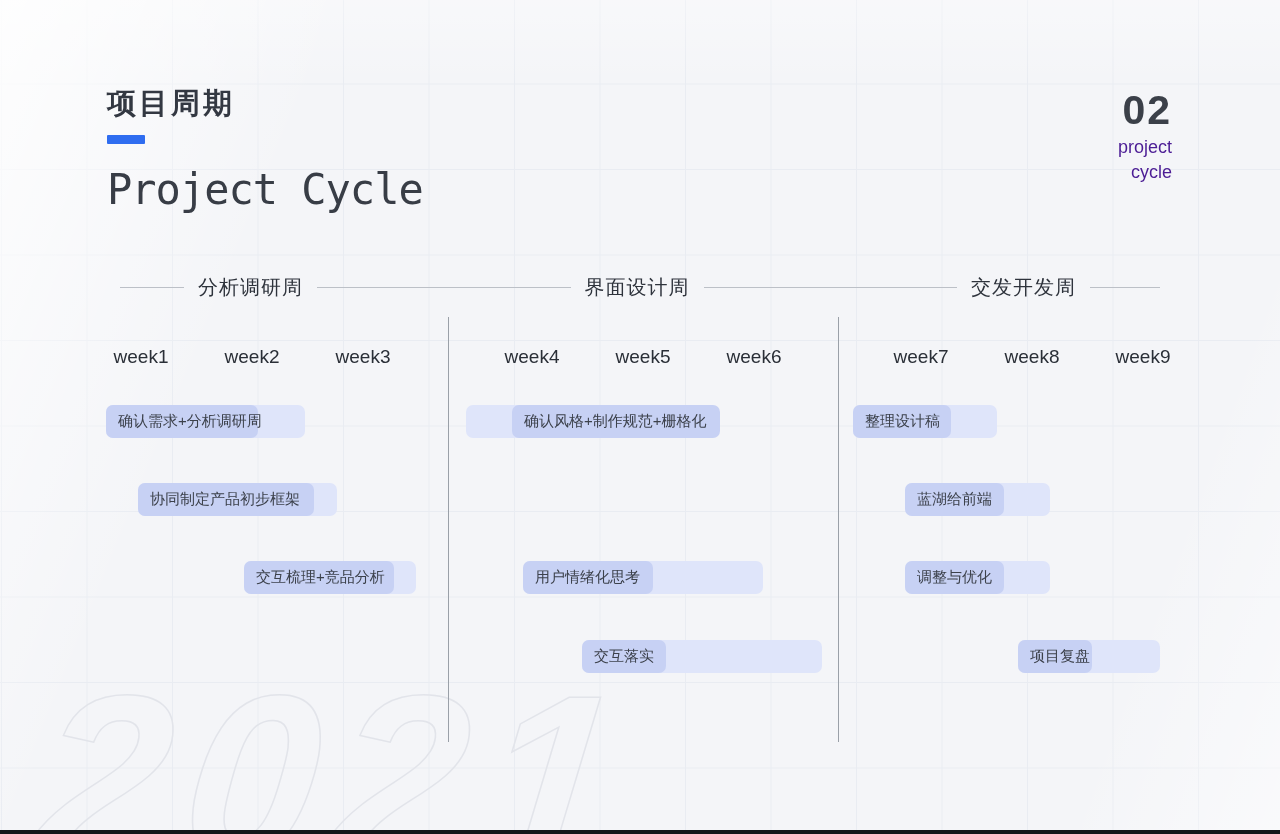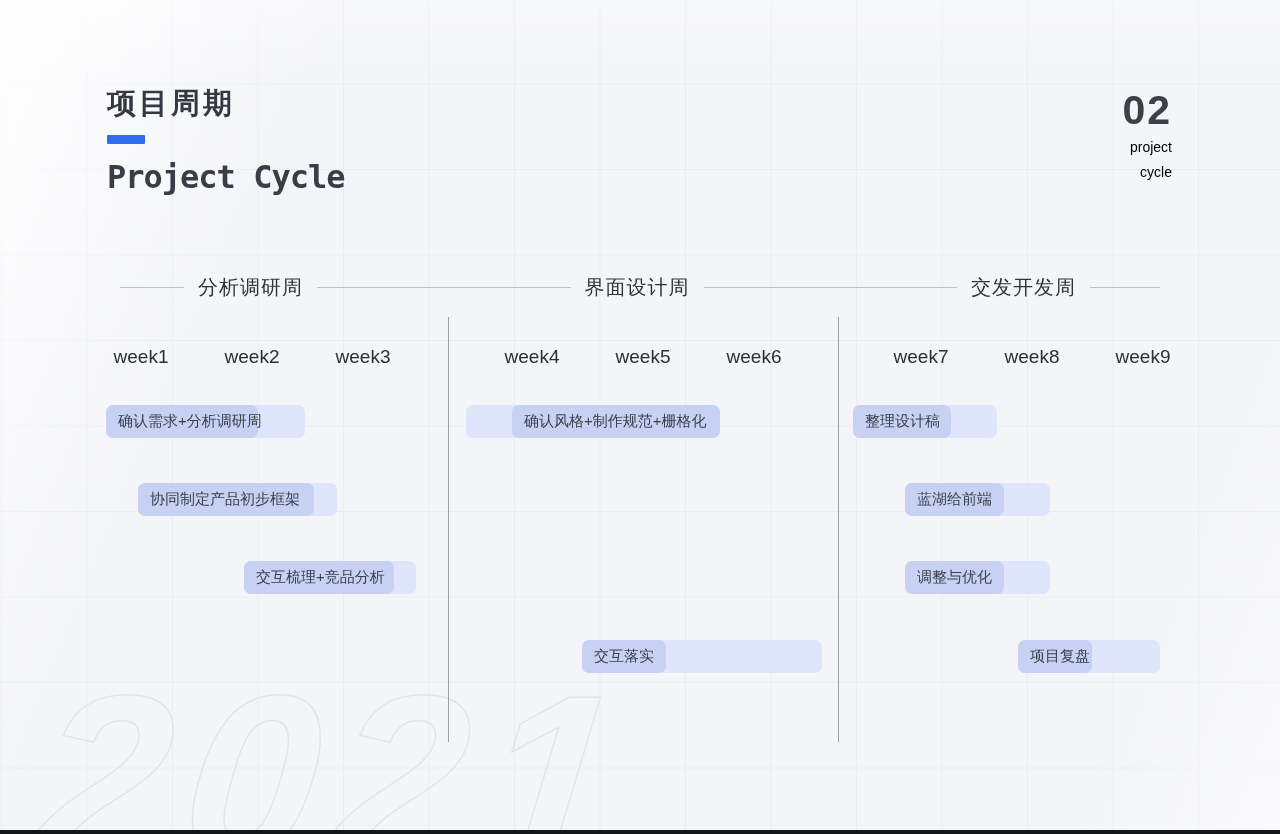--- a/index.html
+++ b/index.html
@@ -35,26 +35,26 @@
     color:transparent;
     -webkit-text-stroke:1.5px #e2e4ea;
     transform:skewX(-6deg);
     user-select:none;
   }
   
   .title-block { position:absolute; left:107px; top:84px; }
   .title-cn { font-size:29px; font-weight:bold; letter-spacing:3px; color:#333842; }
   .accent-bar { width:38px; height:9px; margin-top:11px; border-radius:1px; background:#2F6DF0; }
   .title-en {
-    margin-top:14px; font-family:"DejaVu Sans Mono","Liberation Mono",monospace;
-    font-size:32px; font-weight:bold; letter-spacing:-1px; color:#383d46;
+    margin-top:21px; font-family:"DejaVu Sans Mono","Liberation Mono",monospace;
+    font-size:42px; font-weight:normal; letter-spacing:-1px; color:#383d46;
   }
   .page-index { position:absolute; right:108px; top:88px; text-align:right; }
   .page-num { font-size:41px; font-weight:bold; color:#3b4049; line-height:1.1; letter-spacing:2px; }
-  .page-label { font-size:14px; color:#000000; line-height:22px; margin-top:3px; }
+  .page-label { font-size:18px; color:#4c1d95; line-height:22px; margin-top:3px; }
   
   .phase-row {
     position:absolute; left:120px; top:274px; width:1040px; height:26px;
     display:flex; align-items:center;
   }
   .rule { height:1px; background:#bcc0c7; }
   .rule.end-l { width:64px; }
   .rule.mid { flex:1; }
   .rule.end-r { width:70px; }
   .phase-label {
@@ -130,20 +130,23 @@
       </div>
       <div class="bar" style="left: 138px; top: 483px; width: 199px;">
         <div class="bar-fill" style="width: 176px;">协同制定产品初步框架</div>
       </div>
       <div class="bar" style="left: 244px; top: 561px; width: 172px;">
         <div class="bar-fill" style="width: 150px;">交互梳理+竞品分析</div>
       </div>
       <div class="bar" style="left: 466px; top: 405px; width: 243px;">
         <div class="bar-fill" style="width: 208px; margin-left: 46px;">确认风格+制作规范+栅格化</div>
       </div>
+      <div class="bar" style="left: 523px; top: 561px; width: 240px;">
+        <div class="bar-fill" style="width: 130px;">用户情绪化思考</div>
+      </div>
       <div class="bar" style="left: 582px; top: 640px; width: 240px;">
         <div class="bar-fill" style="width: 84px;">交互落实</div>
       </div>
       <div class="bar" style="left: 905px; top: 483px; width: 145px;">
         <div class="bar-fill" style="width: 99px;">蓝湖给前端</div>
       </div>
       <div class="bar" style="left: 853px; top: 405px; width: 144px;">
         <div class="bar-fill" style="width: 98px;">整理设计稿</div>
       </div>
       <div class="bar" style="left: 905px; top: 561px; width: 145px;">

